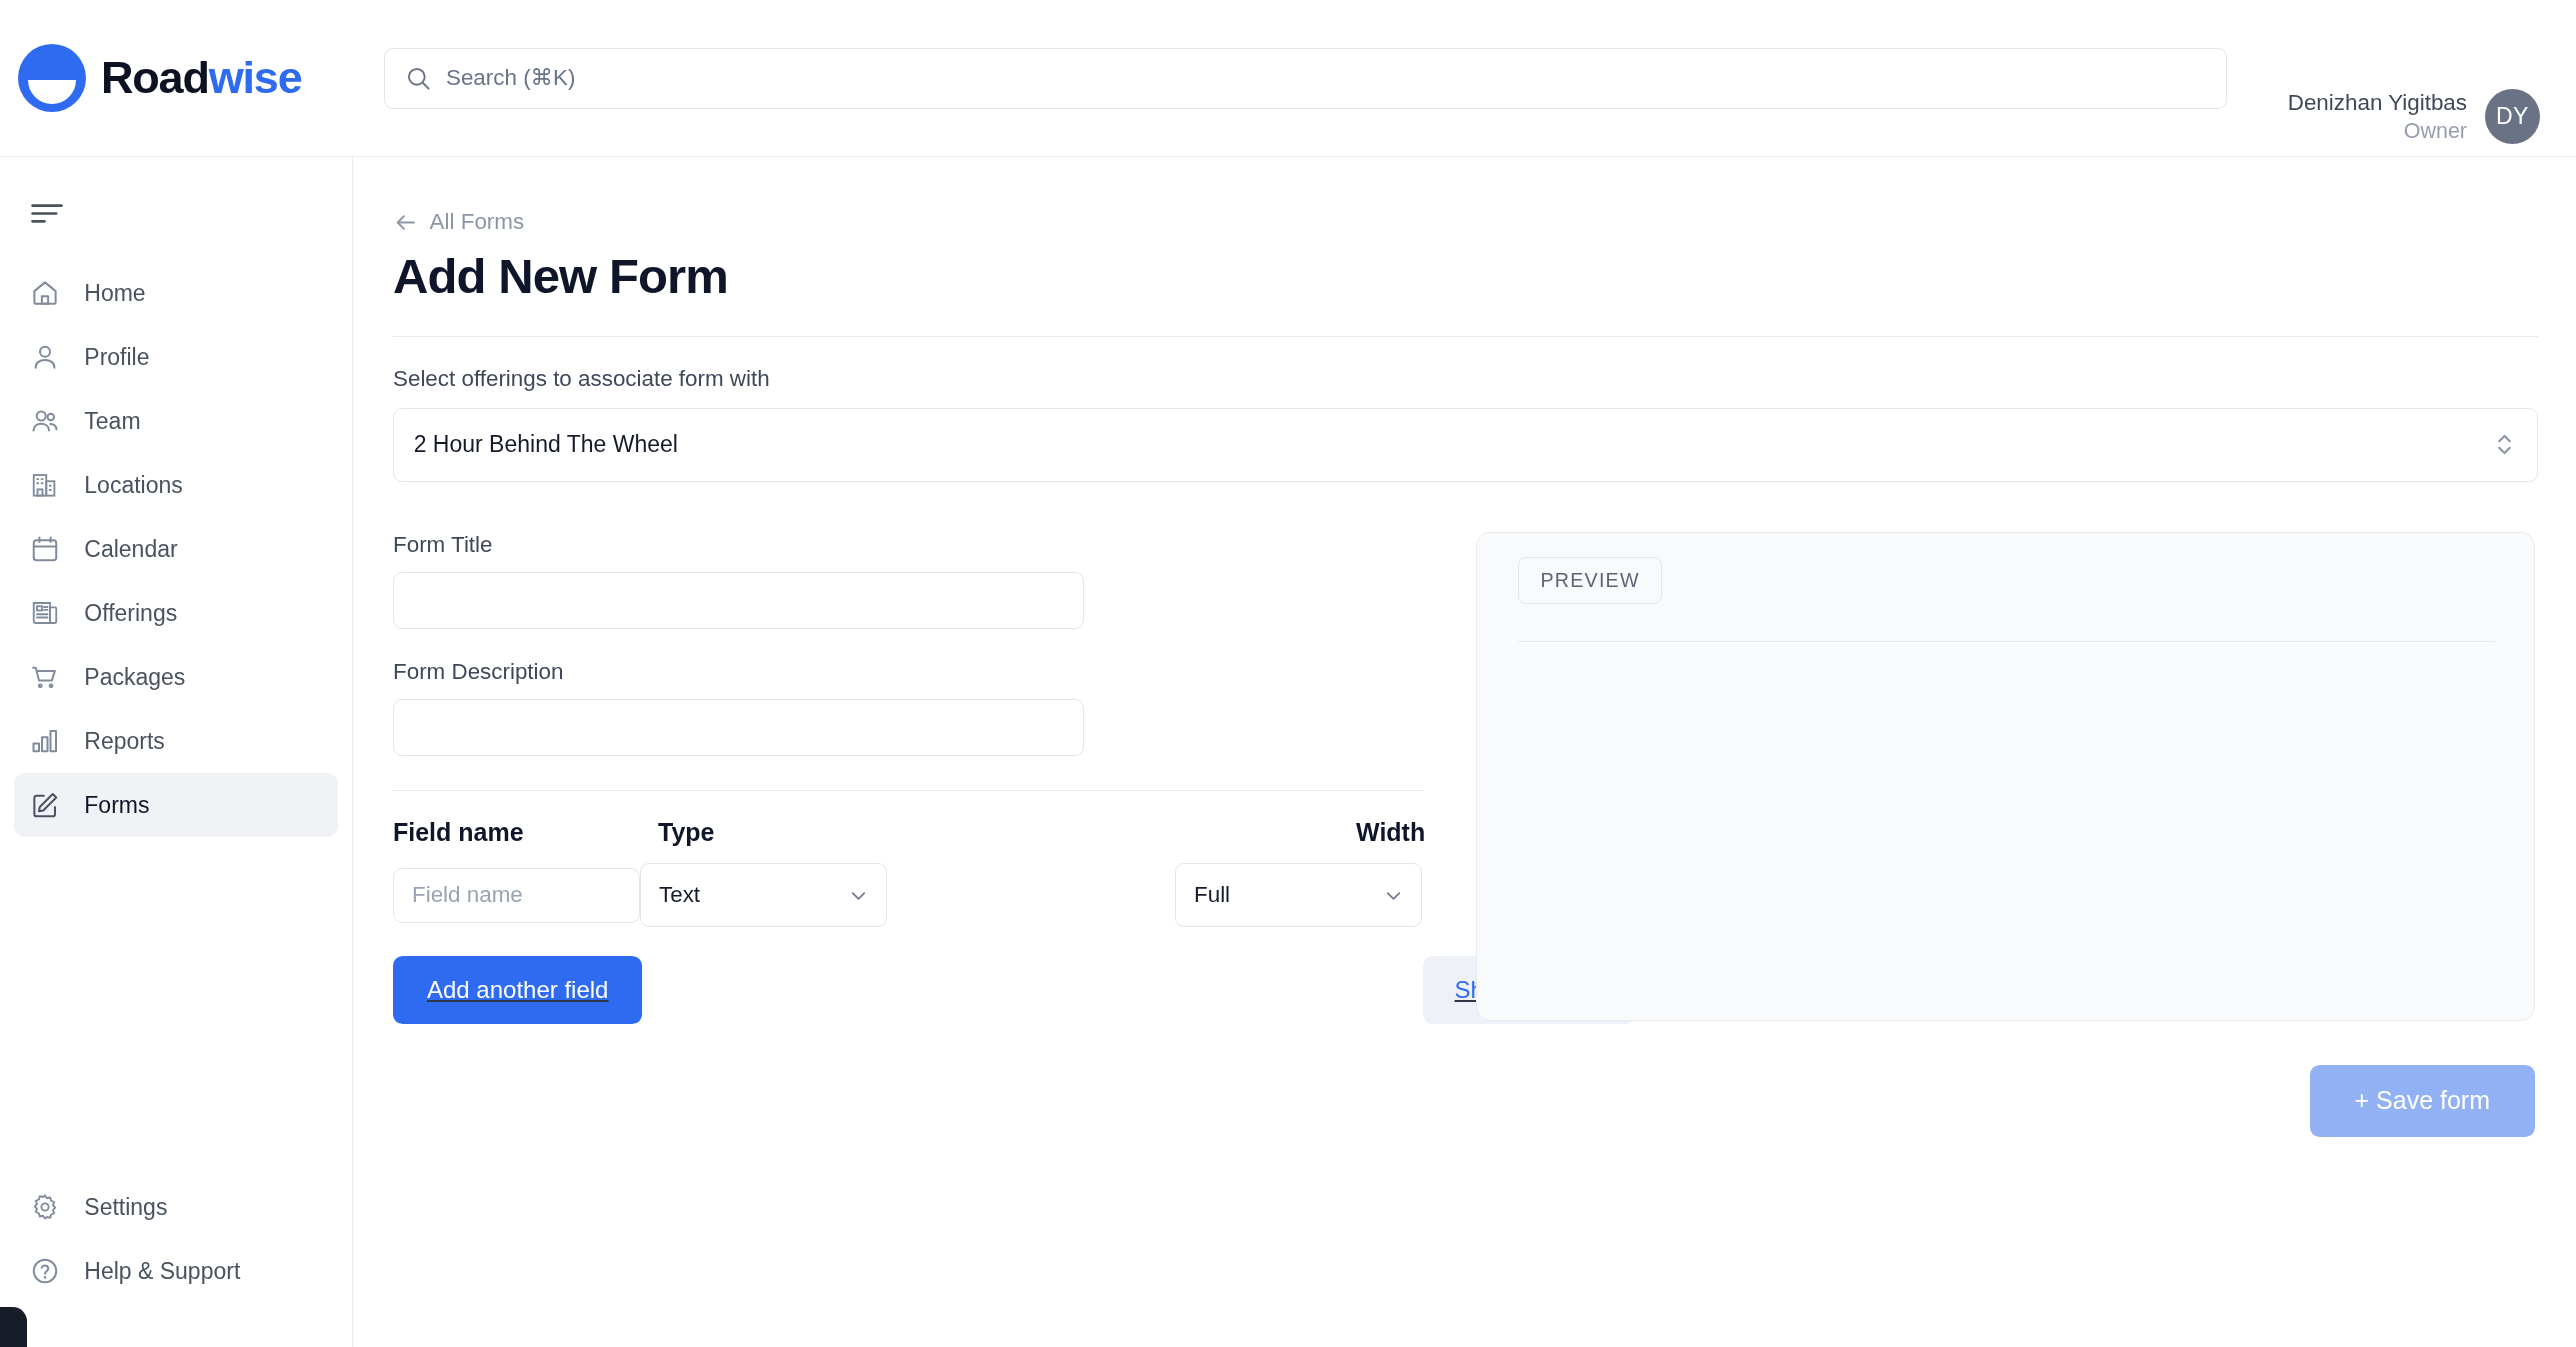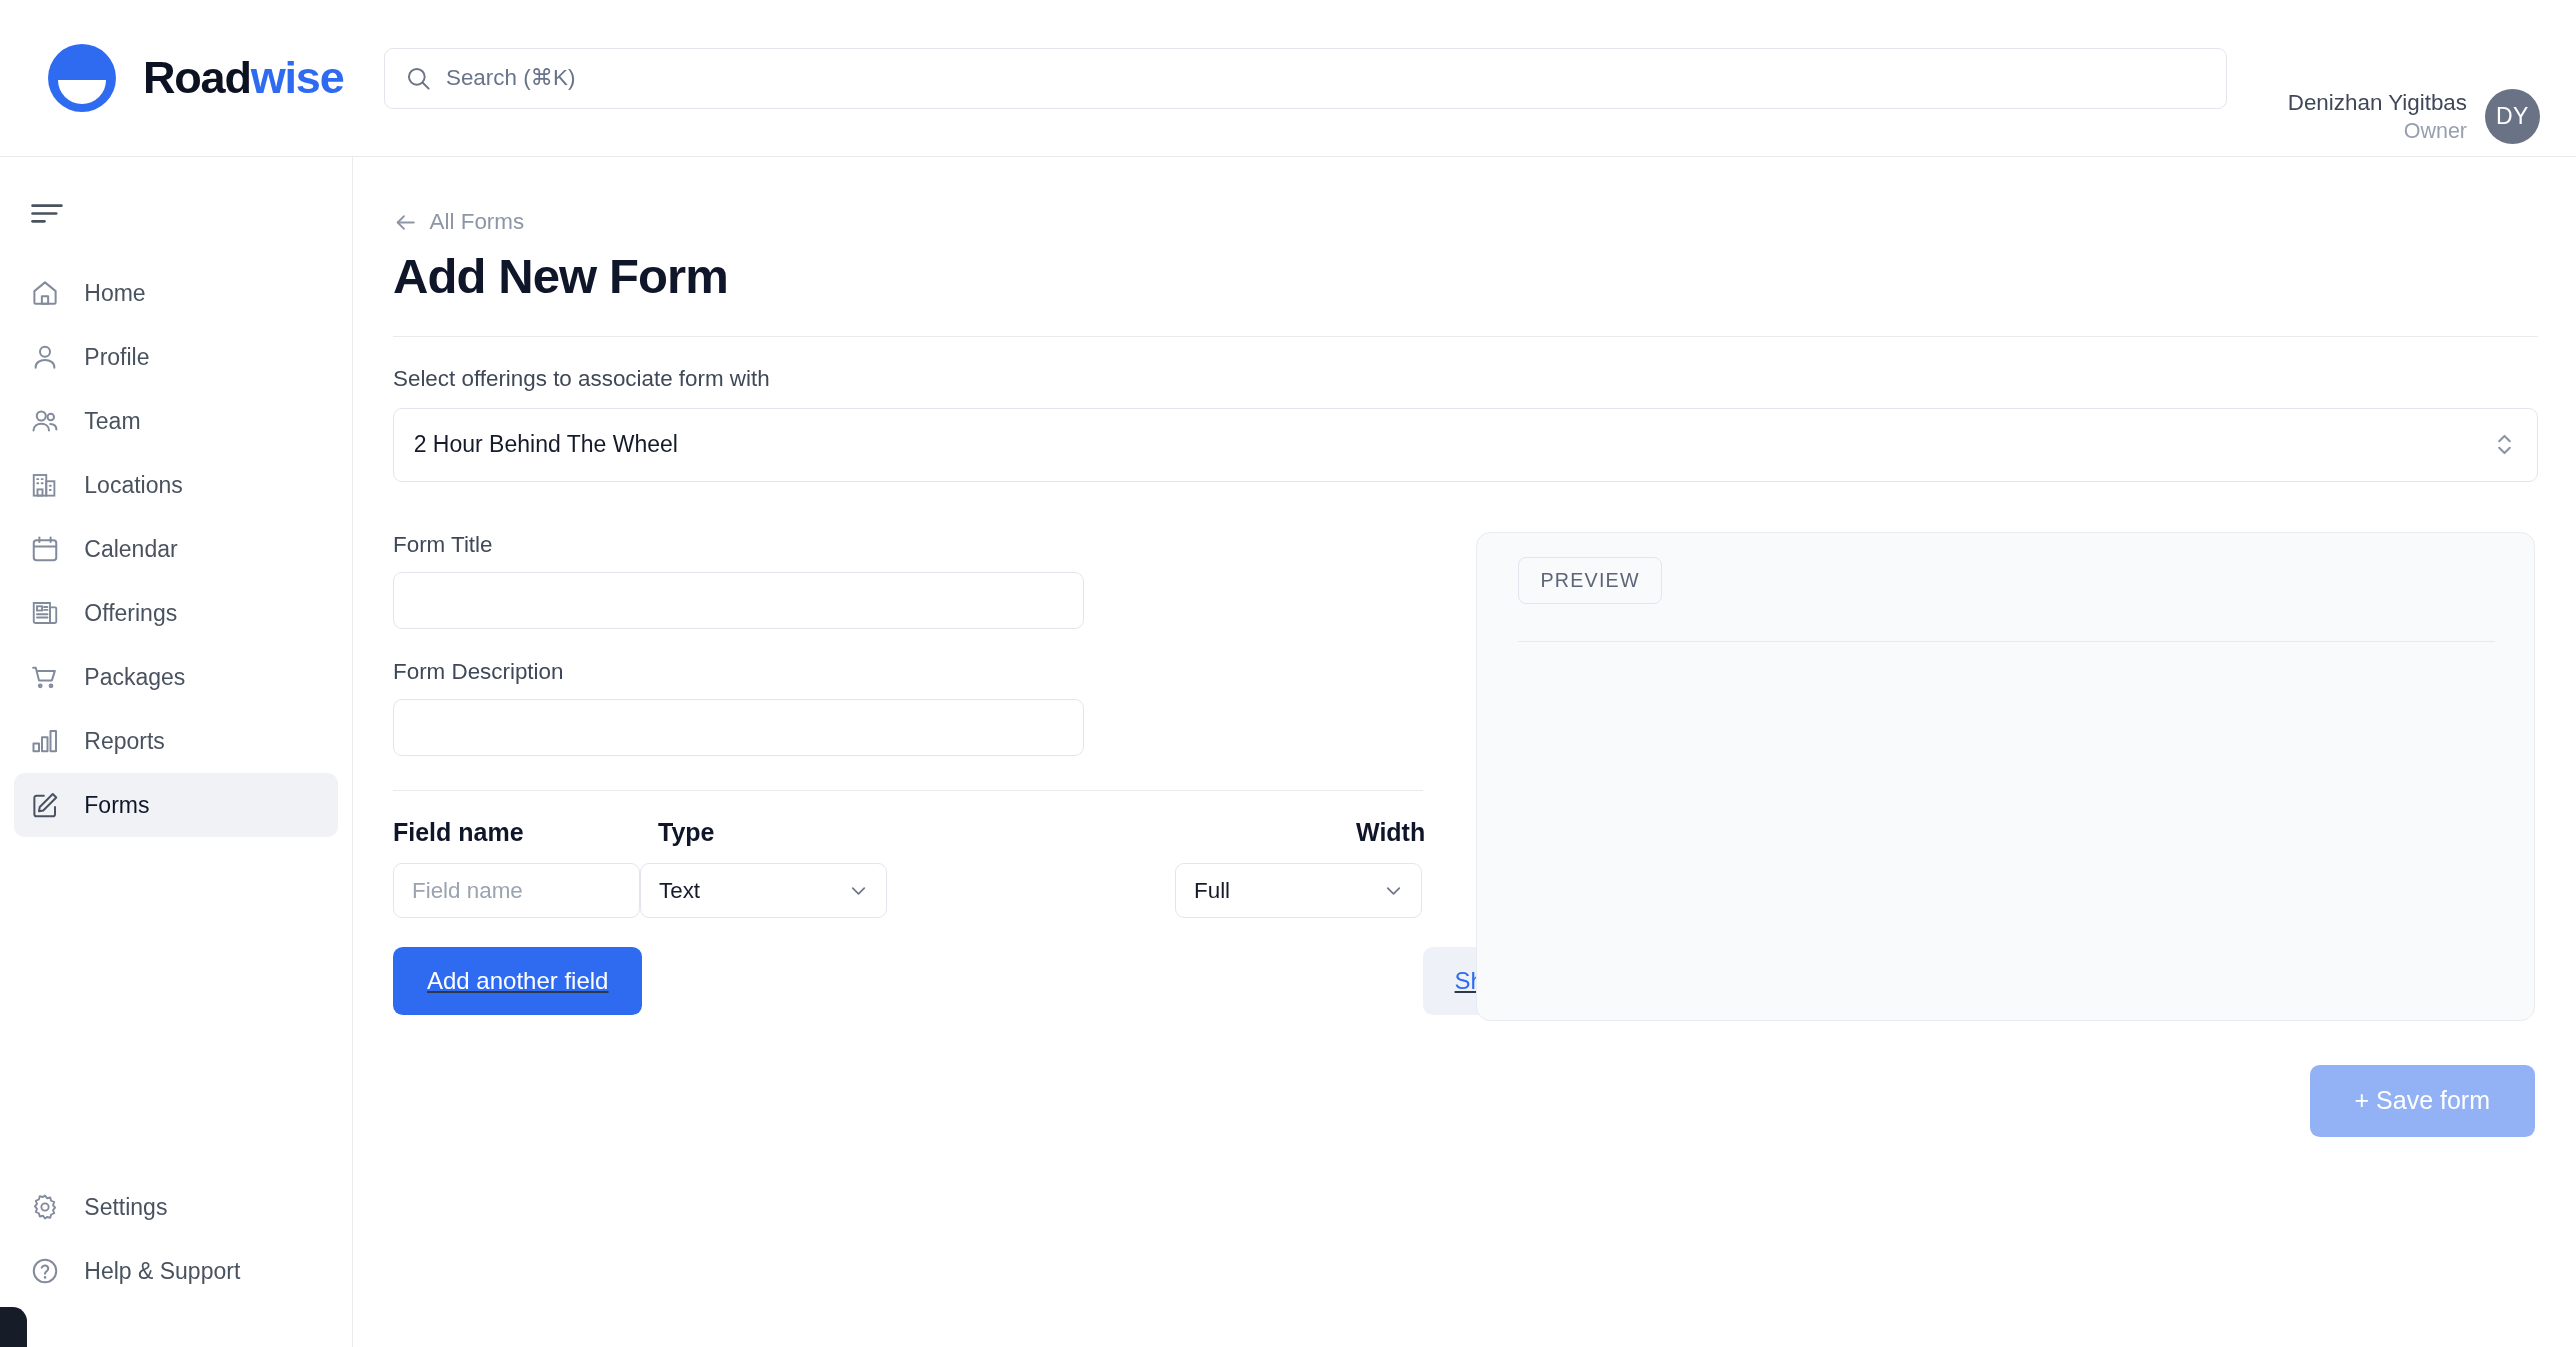--- a/index.html
+++ b/index.html
@@ -27,23 +27,22 @@
     border-bottom: 0.9px solid #e8eaee;
     display: flex;
     align-items: center;
   }
 
   .brand {
     width: 353px;
     height: 157px;
     display: flex;
     align-items: center;
-    padding-left: 48px;
+    padding-left: 18px;
     flex-shrink: 0;
-    gap: 12px;
   }
   .brand-logo {
     width: 68px;
     height: 68px;
     border-radius: 50%;
     background: #2f6bf0;
     position: relative;
     overflow: hidden;
     flex-shrink: 0;
   }
@@ -301,21 +300,21 @@
     padding: 0 18px;
     font-family: "Liberation Sans", sans-serif;
     font-size: 22.4px;
     color: #151b2b;
     outline: none;
   }
   .input-sm::placeholder { color: #9aa3b2; }
 
   .select-sm {
     width: 247px;
-    height: 55px;
+    height: 64px;
     border: 0.9px solid #e2e6ec;
     border-radius: 9px;
     background: #fff;
     display: flex;
     align-items: center;
     justify-content: space-between;
     padding: 0 16px 0 18px;
     font-size: 22.4px;
     color: #151b2b;
     cursor: pointer;

